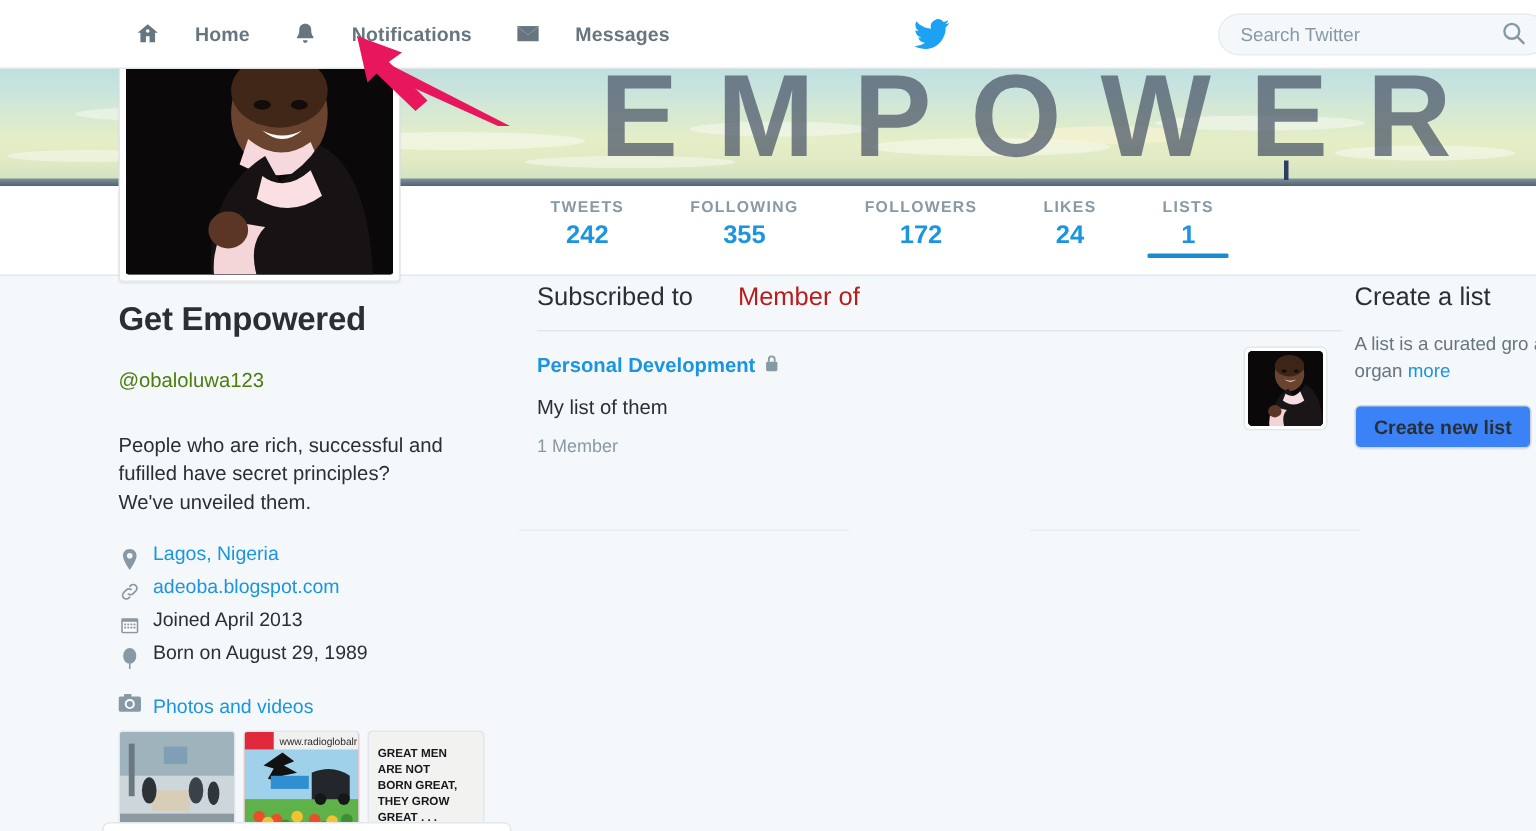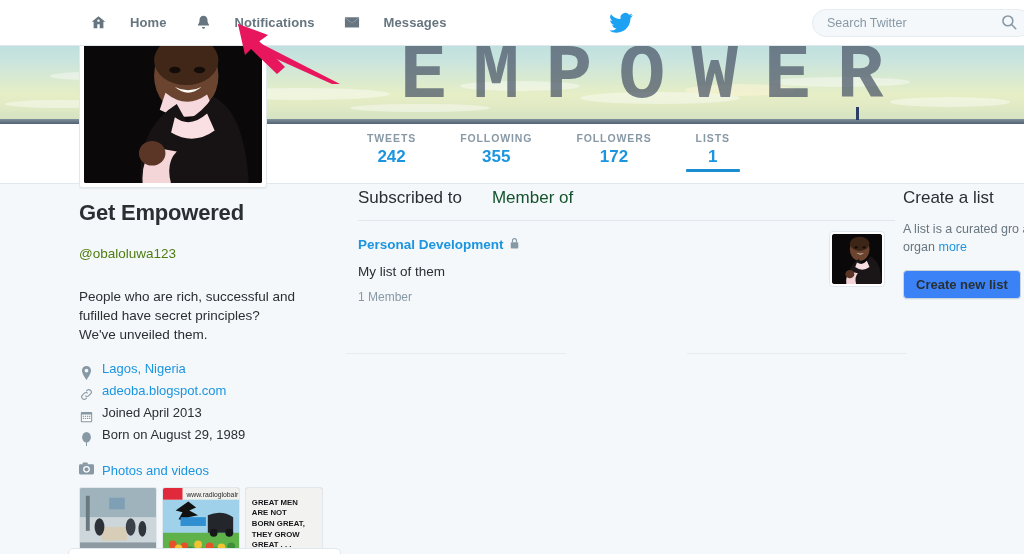--- a/index.html
+++ b/index.html
@@ -64,21 +64,21 @@
     overflow: hidden;
     background: linear-gradient(180deg,
         #bfe0de 0%, #c9e4de 18%, #d9ead0 42%, #e6eec6 62%, #dfe9c4 80%, #cfe0c2 100%);
   }
   .banner-clouds { position: absolute; inset: 0; }
   .banner-word {
     position: absolute; left: 400px; top: -14px;
     font-size: 78px; font-weight: bold;
     letter-spacing: 26px;
     color: #4a5568; opacity: .72;
-    font-family: Liberation Mono, monospace;
+    font-family: Liberation Sans, sans-serif;
     white-space: nowrap;
   }
   .banner-bottom-band {
     position: absolute; left: 0; bottom: 0; width: 100%; height: 5px;
     background: linear-gradient(180deg, rgba(60,80,120,.55), rgba(40,55,90,.75));
   }
   .banner-mast {
     position: absolute; left: 856px; bottom: 4px;
     width: 3px; height: 13px; background: #2c3e66;
   }
@@ -171,21 +171,21 @@
   }
 
   
   .main-col {
     position: absolute; left: 358px; top: 188px; width: 537px;
   }
   .list-tabs { display: flex; align-items: baseline; gap: 30px; padding-bottom: 12px; }
   .list-tab {
     font-size: 17px; cursor: pointer; color: #292f33;
   }
-  .list-tab.link { color: #14532d; }
+  .list-tab.link { color: #b91c1c; }
   .divider-line { height: 1px; background: #e1e8ed; }
 
   .list-item { position: relative; padding: 14px 0 18px 0; }
   .list-title {
     font-size: 13.5px; font-weight: bold; color: #1b95e0; cursor: pointer;
     display: inline-flex; gap: 5px;
   }
   .list-desc { font-size: 13.5px; color: #292f33; margin-top: 11px; }
   .list-count { font-size: 12px; color: #8899a6; margin-top: 11px; }
   .list-avatar {
@@ -322,20 +322,24 @@
       <div class="stat">
         <span class="k">FOLLOWING</span>
         <span class="v">355</span>
       </div>
 
       <div class="stat">
         <span class="k">FOLLOWERS</span>
         <span class="v">172</span>
       </div>
 
+      <div class="stat">
+        <span class="k">LIKES</span>
+        <span class="v">24</span>
+      </div>
 
       <div class="stat active">
         <span class="k">LISTS</span>
         <span class="v">1</span>
       </div>
     </div>
   </div>
 
   <div class="avatar-big">
     <div class="avatar-inner">

